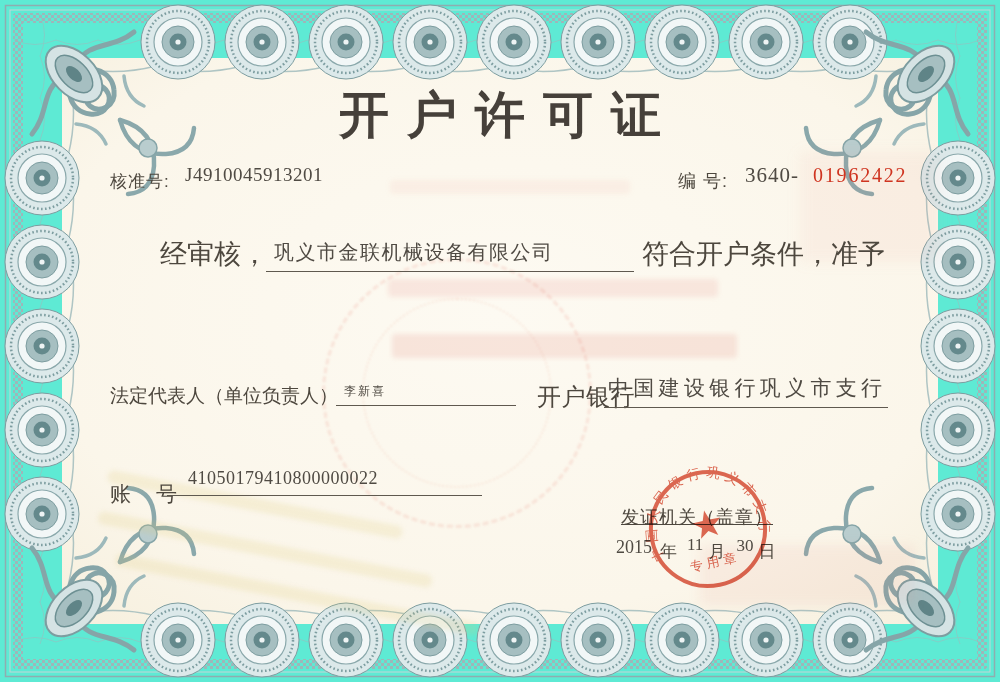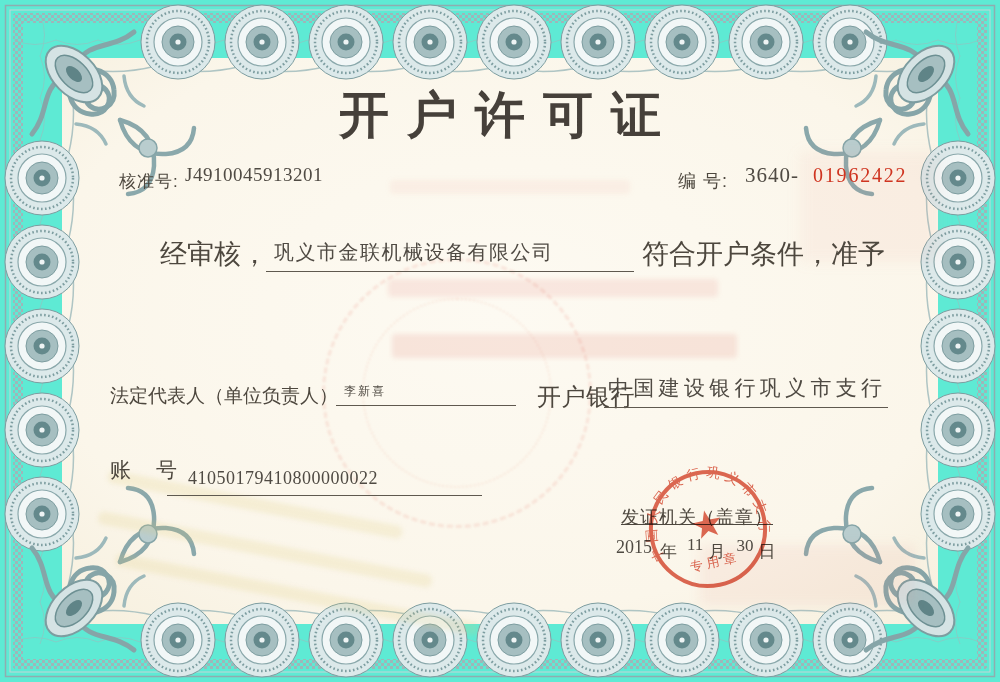--- a/index.html
+++ b/index.html
@@ -24,31 +24,31 @@
   .wm-y{background:rgba(222,198,122,.20);filter:blur(2.5px);transform:rotate(11deg);border-radius:6px;}
   .wm-y1{left:105px;top:498px;width:300px;height:13px;}
   .wm-y2{left:95px;top:543px;width:340px;height:13px;}
   .wm-y3{left:112px;top:588px;width:370px;height:13px;}
 
   
   .txt{position:absolute;color:#4d473e;white-space:nowrap;}
   .serif{font-family:"Liberation Serif",serif;color:#4f4a43;}
   .title{left:0;right:0;top:82px;text-align:center;font-family:"Liberation Serif",serif;
          font-weight:bold;font-size:50px;letter-spacing:18px;padding-left:18px;color:#46403a;}
-  .lbl-approval{left:110px;top:170px;font-size:17px;letter-spacing:1px;margin-left:9px;}
+  .lbl-approval{left:110px;top:170px;font-size:17px;letter-spacing:1px;}
   .val-approval{left:185px;top:164px;font-size:19px;letter-spacing:.5px;}
   .lbl-serial{left:678px;top:169px;font-size:18px;letter-spacing:1px;}
   .val-serial-prefix{left:745px;top:163px;font-size:21px;letter-spacing:1px;}
   .val-serial-number{left:813px;top:164px;font-size:20px;letter-spacing:1.8px;color:#cf3420;}
   .body1-prefix{left:160px;top:236px;font-size:27px;}
   .body1-suffix{left:642px;top:236px;font-size:27px;}
   .body2{left:110px;top:298px;font-size:28px;letter-spacing:9px;}
   .lbl-rep{left:110px;top:383px;font-size:19px;}
   .lbl-bank{left:537px;top:381px;font-size:24px;letter-spacing:.5px;}
-  .lbl-account{left:110px;top:456px;font-size:21px;letter-spacing:2px;}
+  .lbl-account{left:110px;top:480px;font-size:21px;letter-spacing:2px;}
   .lbl-authority{left:621px;top:505px;font-size:18px;letter-spacing:1px;text-decoration:underline;}
 
   
   .uline{position:absolute;border-bottom:1.5px solid #5f594f;display:flex;align-items:flex-end;}
   .u-company{left:266px;top:232px;width:368px;height:40px;}
   .u-company span{font-size:20px;letter-spacing:1.5px;padding:0 0 5px 8px;}
   .u-rep{left:336px;top:370px;width:180px;height:36px;}
   .u-rep span{font-size:12px;letter-spacing:2px;padding:0 0 5px 8px;}
   .u-bank{left:604px;top:368px;width:284px;height:40px;}
   .u-bank span{font-size:21px;letter-spacing:4.3px;padding:0 0 5px 4px;}

